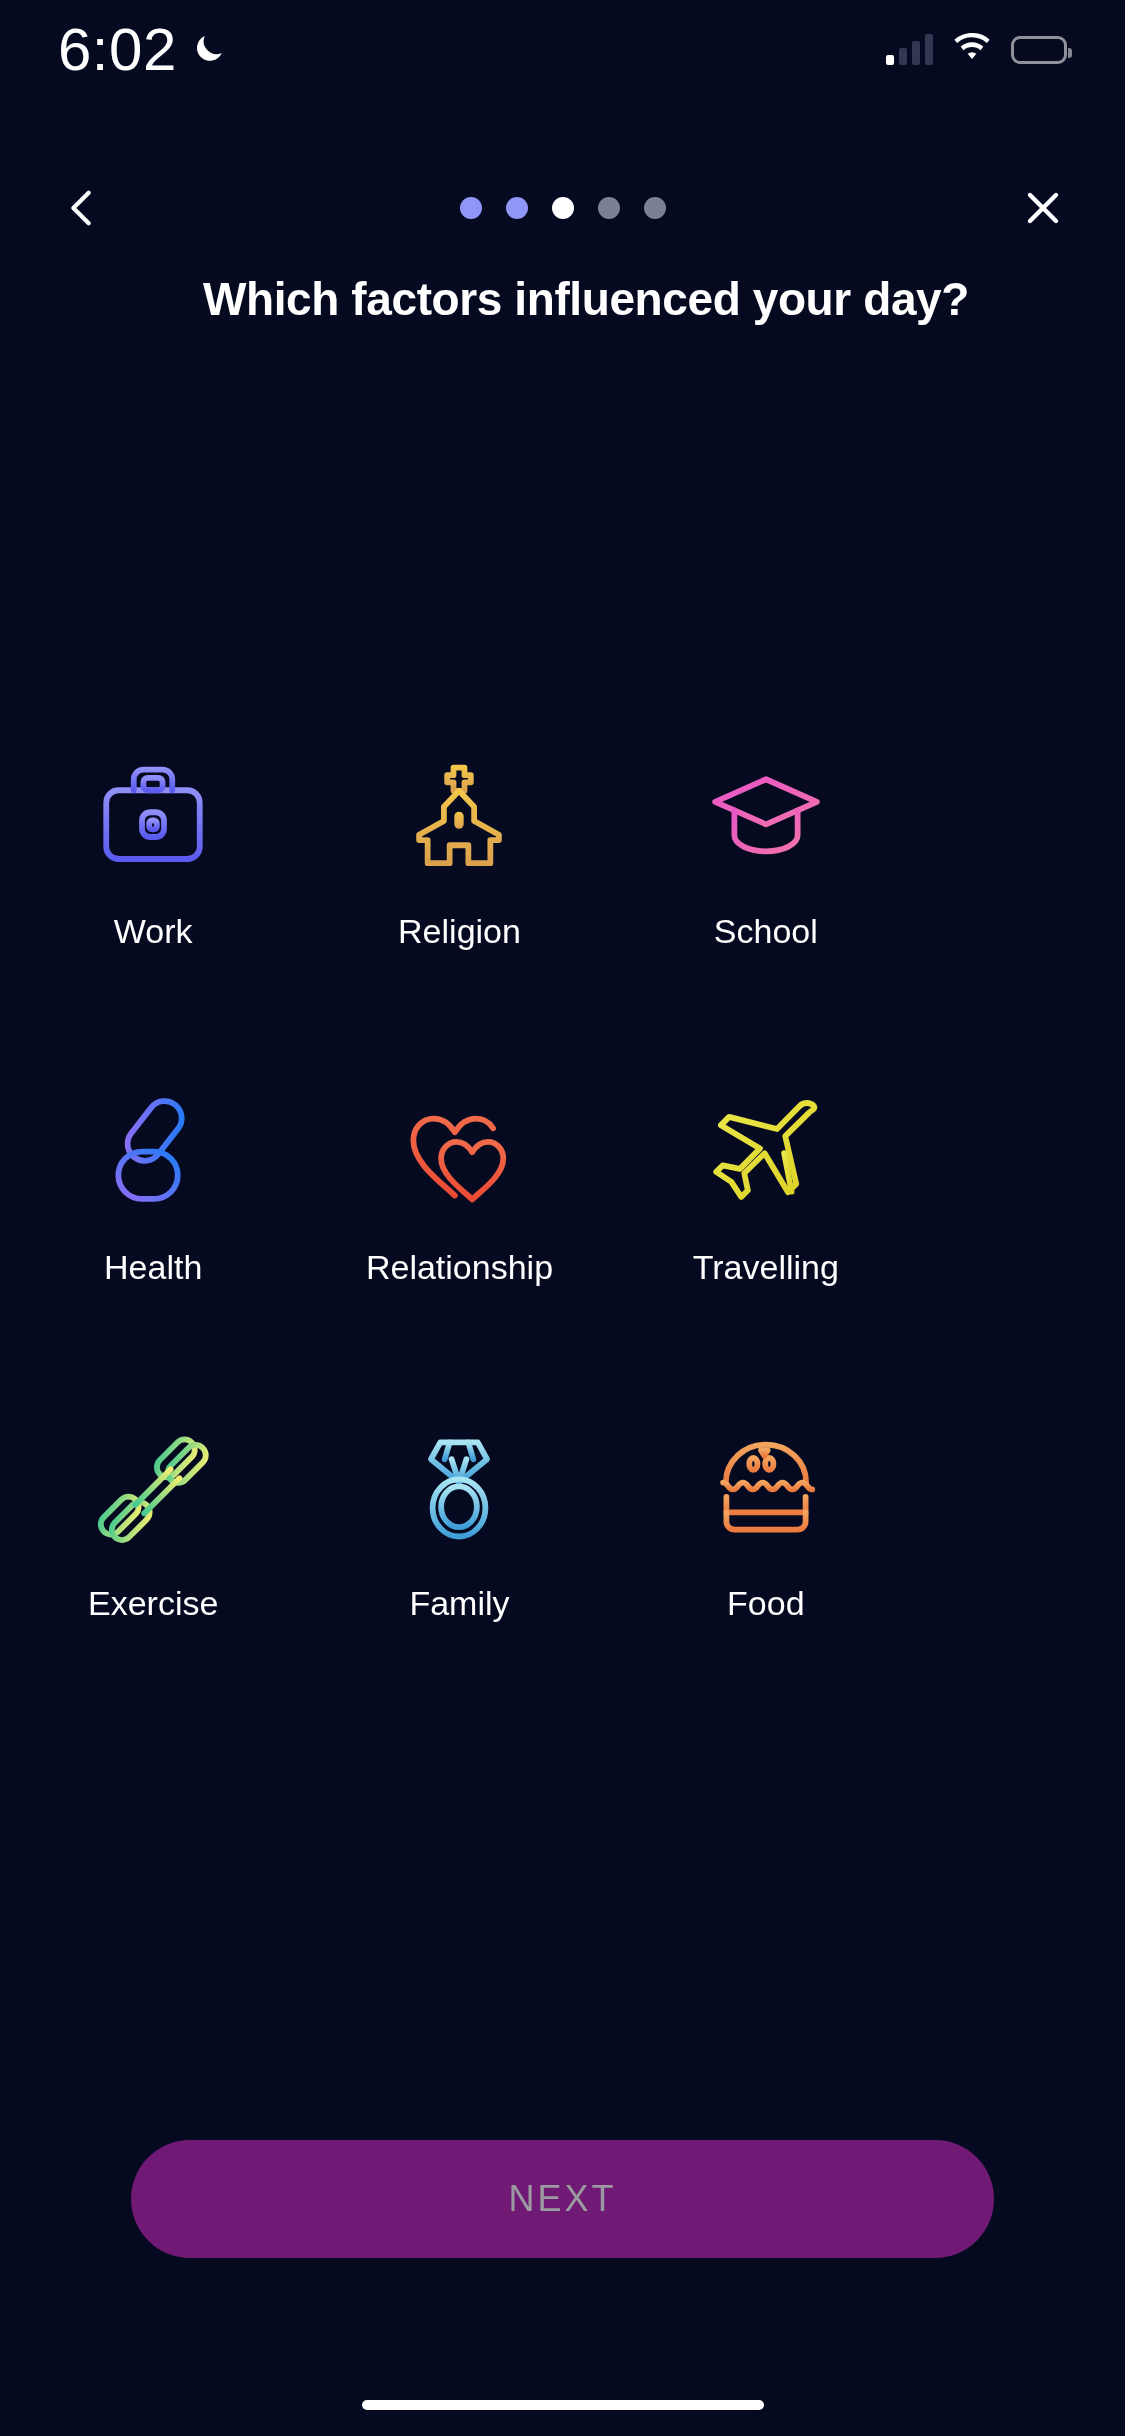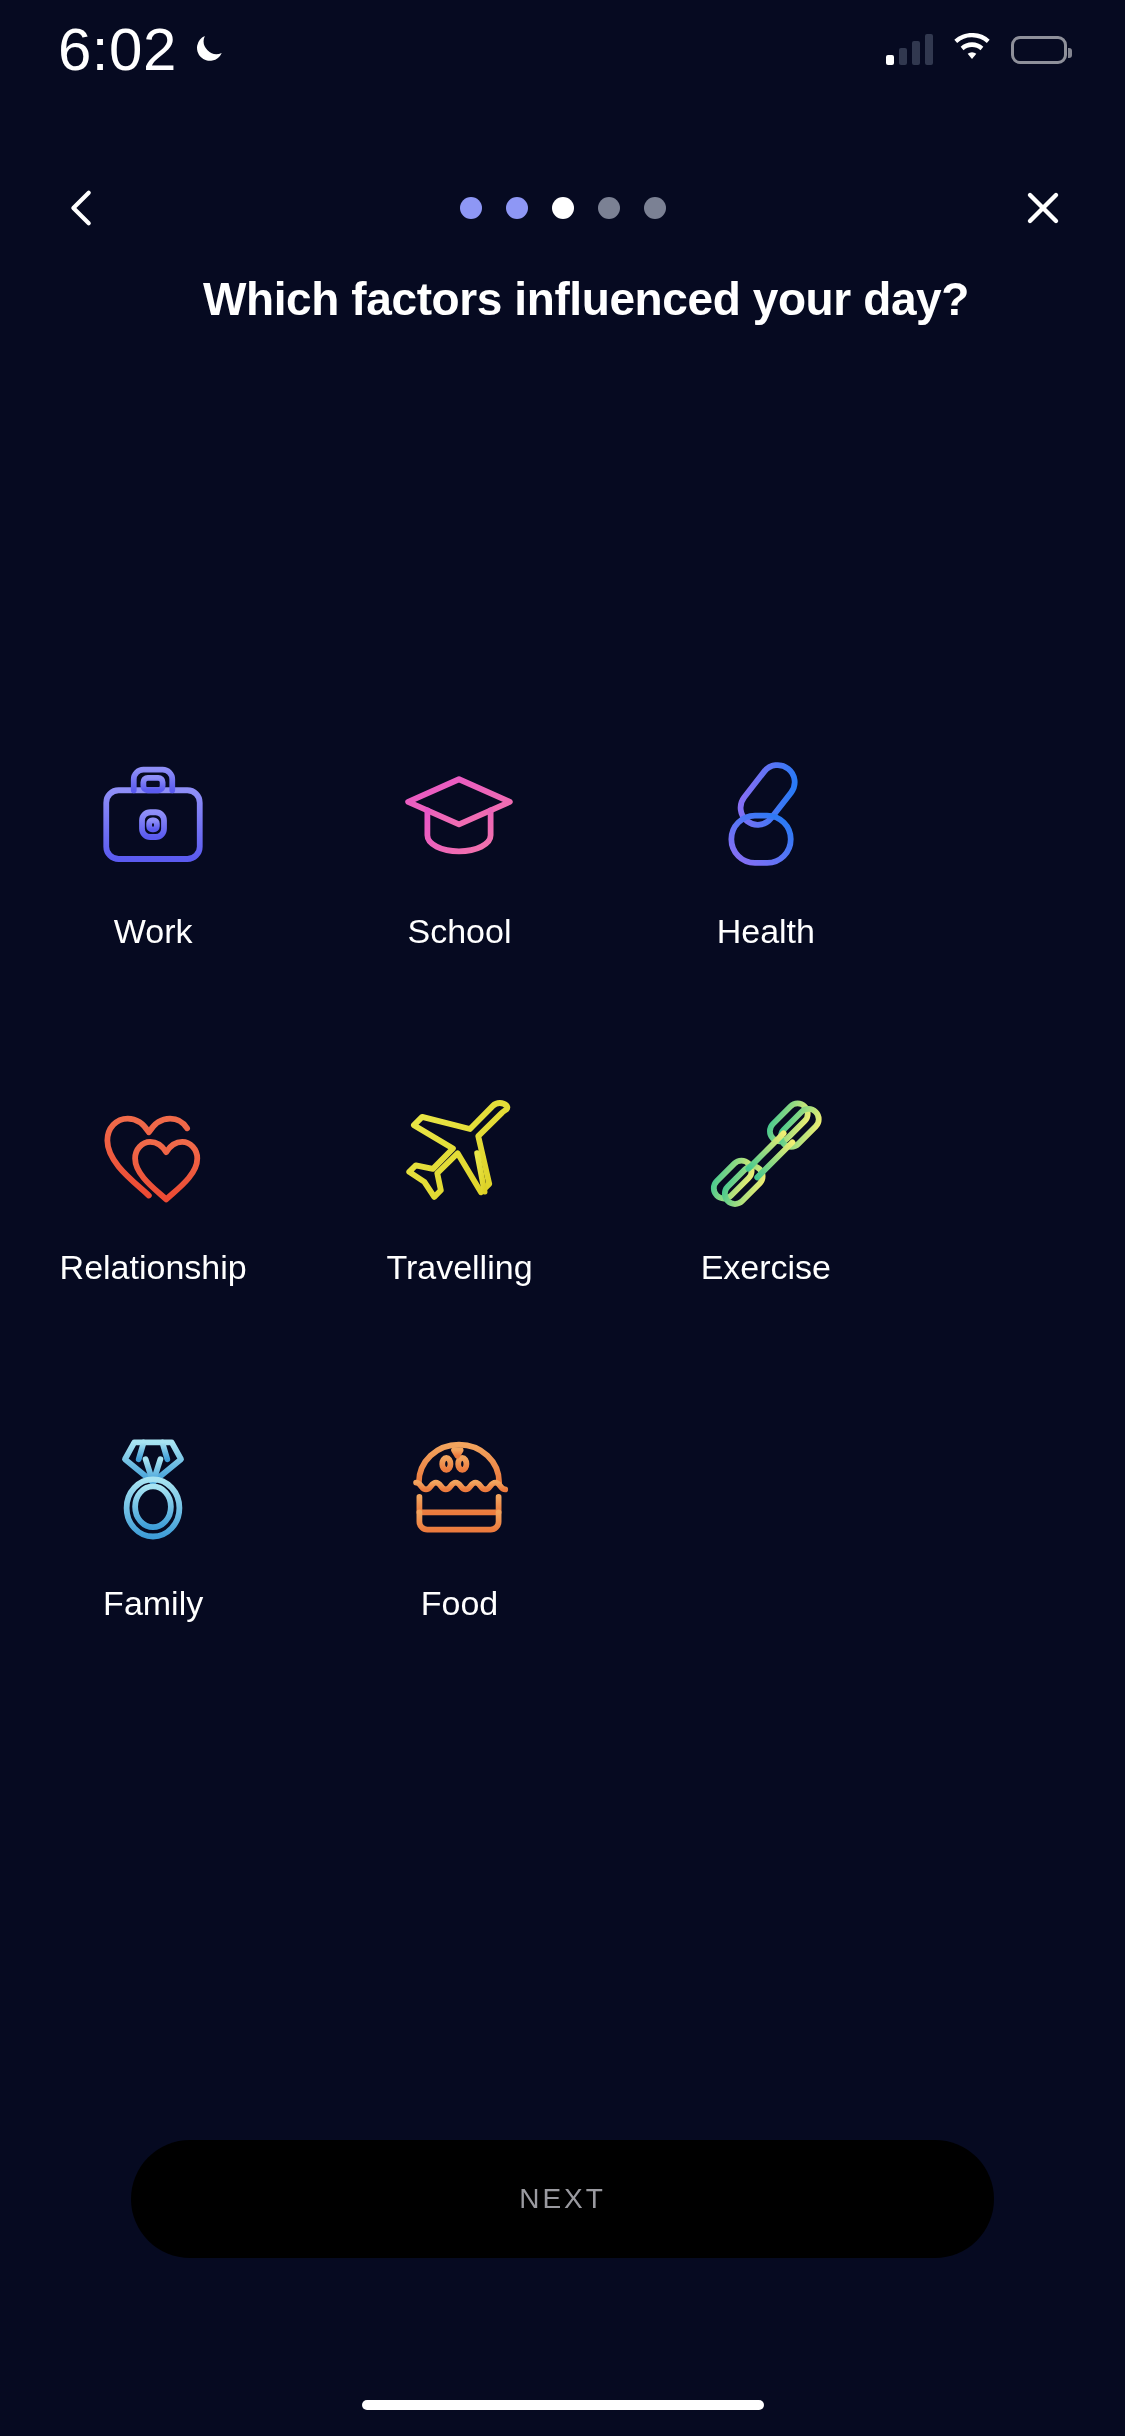--- a/index.html
+++ b/index.html
@@ -98,23 +98,23 @@
   .cell .lb{
     margin-top:24px; color:#ffffff;
     font-size:34px; font-weight:400; line-height:1;
   }
 
   
   .next{
     position:absolute; left:131px; top:2140px;
     width:863px; height:118px;
     border-radius:59px; border:none;
-    background:#000000; color:#9a9aa0;
+    background:#701a75; color:#9a9aa0;
     font-family:"Liberation Sans", sans-serif;
-    font-size:28px; font-weight:400; letter-spacing:3px;
+    font-size:36px; font-weight:400; letter-spacing:3px;
     display:flex; align-items:center; justify-content:center;
     cursor:default;
   }
 
   
   .home{
     position:absolute; left:50%; transform:translateX(-50%);
     bottom:26px; width:402px; height:10px;
     border-radius:6px; background:#ffffff;
   }
@@ -193,20 +193,36 @@
           <path d="M17 15v-4a3.5 3.5 0 0 1 3.5-3.5h7A3.5 3.5 0 0 1 31 11v4"></path>
           <rect x="20.5" y="10.5" width="7" height="4.5" rx="1.6"></rect>
           <line x1="7" y1="26.5" x2="41" y2="26.5"></line>
           <rect x="20" y="23" width="8" height="9" rx="3"></rect>
           <rect x="22.6" y="26" width="2.8" height="3.2" rx="1.1"></rect>
         </svg>
       </span>
       <span class="lb">Work</span>
     </div>
 
+    <div class="cell">
+      <span class="ic">
+        <svg width="132" height="132" viewBox="0 0 48 48" fill="none" stroke="url(#gRel)" stroke-width="2.1" stroke-linecap="round" stroke-linejoin="round">
+          <defs>
+              <linearGradient id="gRel" x1="0" y1="0" x2="0" y2="1">
+            <stop offset="0" stop-color="#f3c64a"></stop>
+                <stop offset="1" stop-color="#dba14e"></stop>
+          </linearGradient>
+            </defs>
+          <path d="M22 9.5h-2.3v2.6H22v3.1h4v-3.1h2.3V9.5H26V6.8h-4z"></path>
+          <path d="M24 15.2 18.5 21v5.2L9.5 31.2v1.9h3.1v8.4h8V35h6.8v6.5h8v-8.4h3.1v-1.9l-9-5V21z"></path>
+          <rect x="22.3" y="22.8" width="3.4" height="6.2" rx="1.7" fill="url(#gRel)" stroke="none"></rect>
+        </svg>
+      </span>
+      <span class="lb">Religion</span>
+    </div>
 
     <div class="cell">
       <span class="ic">
         <svg width="132" height="132" viewBox="0 0 48 48" fill="none" stroke="url(#gSch)" stroke-width="2.1" stroke-linecap="round" stroke-linejoin="round">
           <defs>
               <linearGradient id="gSch" x1="0" y1="0" x2="1" y2="1">
             <stop offset="0" stop-color="#e855c8"></stop>
                 <stop offset="1" stop-color="#f273ab"></stop>
           </linearGradient>
             </defs>

